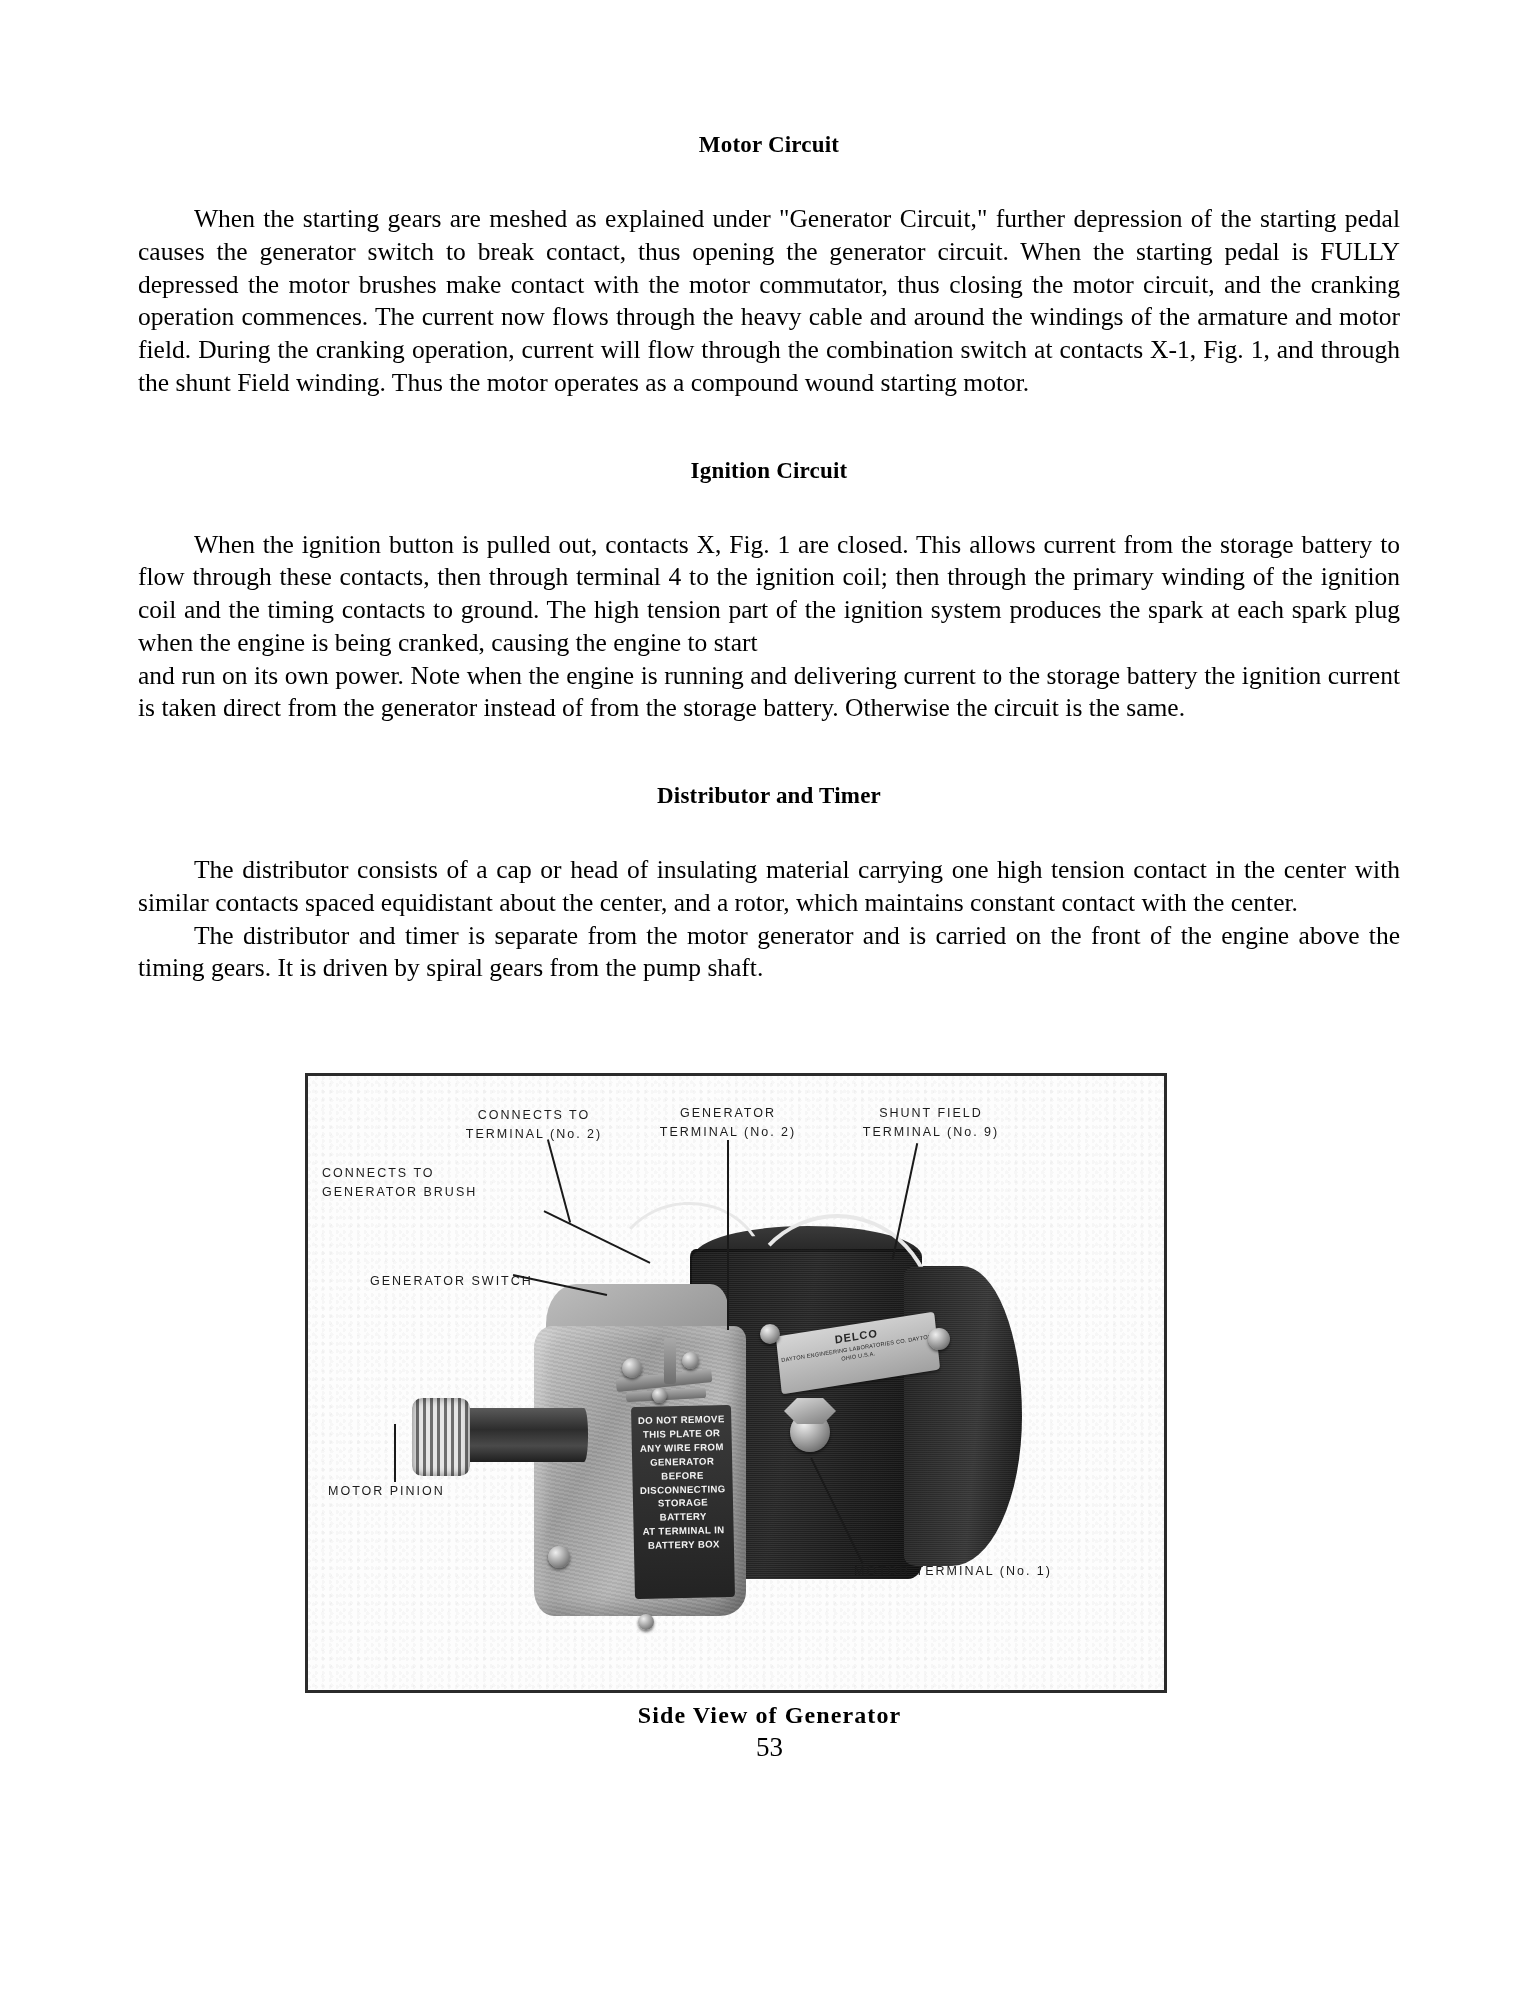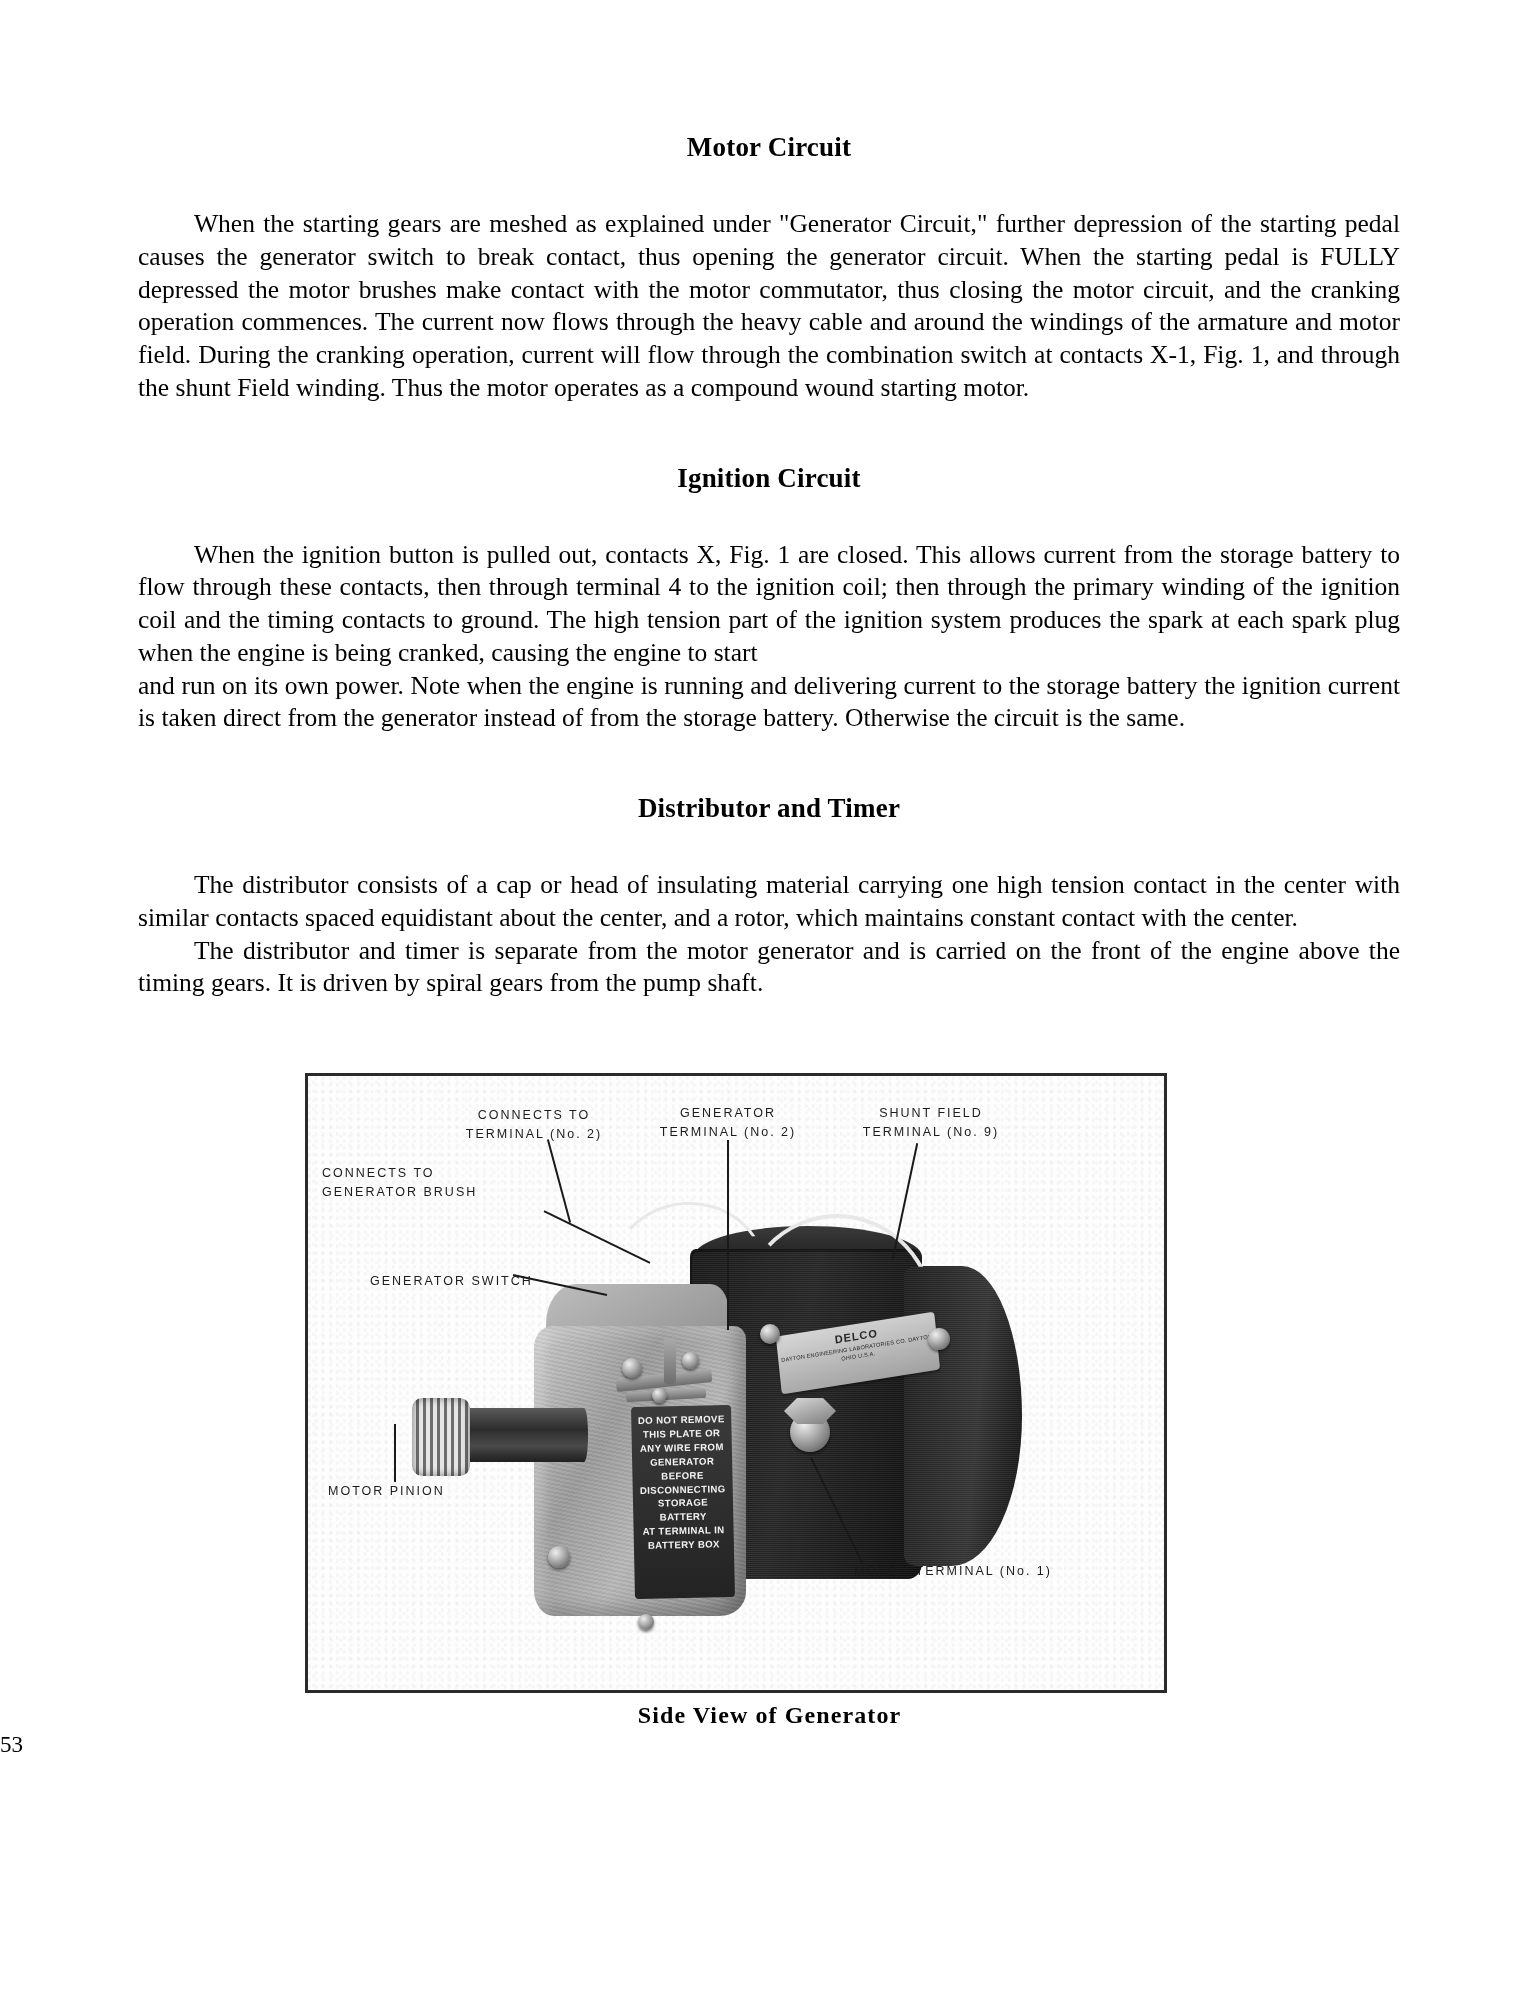--- a/index.html
+++ b/index.html
@@ -13,21 +13,21 @@
   .page { position:absolute; inset:0; background:#fff; }
 
   .col {
     position:absolute;
     left:138px;
     width:1262px;
     top:132px;
   }
 
   h2.heading {
-    font-size:27px;
+    font-size:23px;
     font-weight:bold;
     text-align:center;
     margin:0;
     letter-spacing:0.2px;
   }
 
   p.body {
     font-size:25.5px;
     line-height:1.285;
     text-align:justify;
@@ -201,21 +201,22 @@
     text-align:center;
     font-family:"Liberation Serif", serif;
     font-weight:bold;
     font-size:24px;
     letter-spacing:1.1px;
   }
   .pageno{
     position:absolute;
     left:0; right:0;
     top:1732px;
-    font-size:23px;
+    text-align:center;
+    font-size:27px;
   }
 </style>
 </head>
 <body>
 
 <div class="page">
 
   <div class="col">
 
     <h2 class="heading">Motor Circuit</h2>

